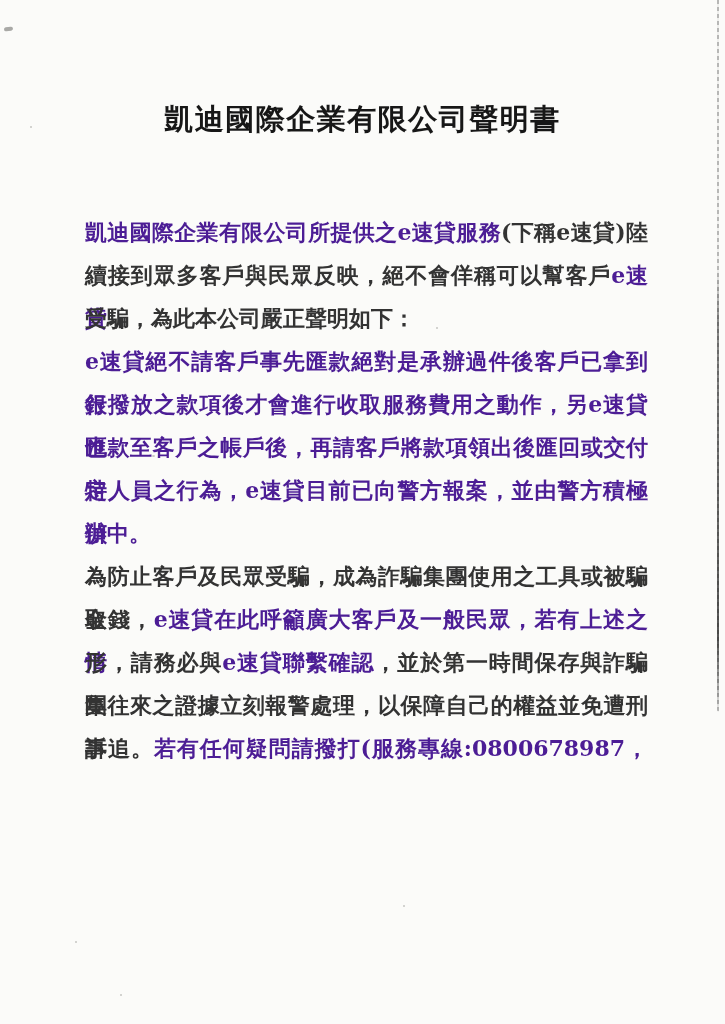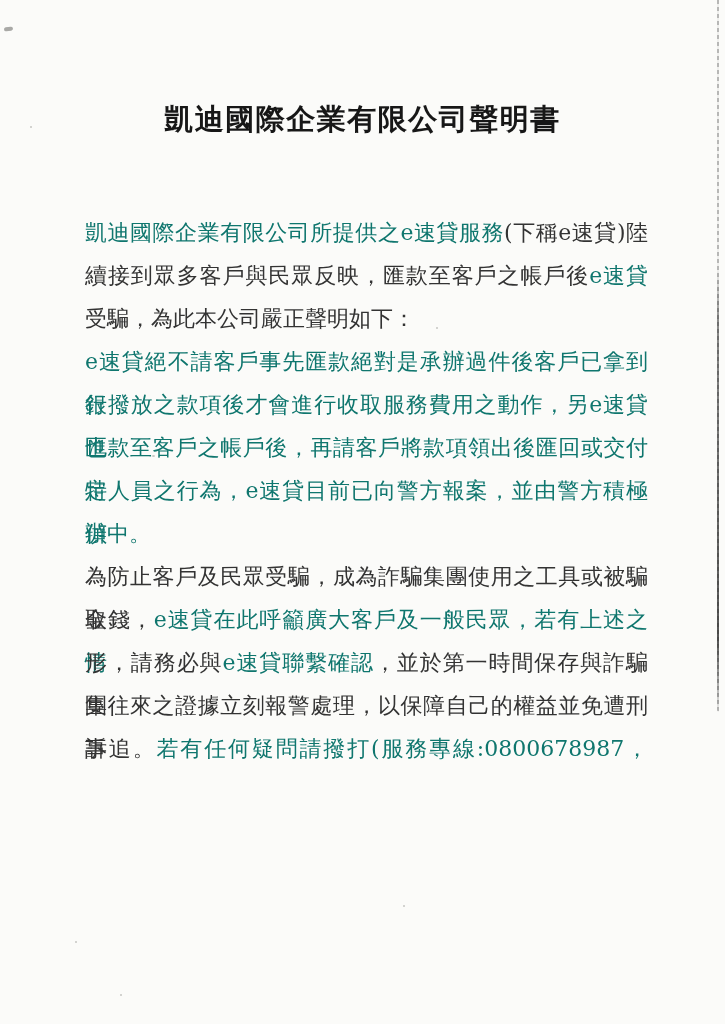--- a/index.html
+++ b/index.html
@@ -16,22 +16,22 @@
     color:#171717;
   }
   .content { position:absolute; left:85px; top:211px; width:563px; }
   .line {
     height:43px; line-height:43px; font-size:22px;
     text-align:justify; text-justify:inter-character;
     color:#222;
   }
   .line.full { text-align-last:justify; }
   .line.short { text-align-last:left; }
-  .seg-b { font-weight:400; color:#0f766e; }
-  .seg-r { font-weight:400; color:#333; }
+  .seg-b { font-weight:700; color:#4c1d95; }
+  .seg-r { font-weight:700; color:#333; }
   
   .edge-line {
     position:absolute; left:717px; top:0; width:2px; height:712px;
     background-image:
       linear-gradient(to bottom,
         rgba(120,120,120,0) 0%, rgba(120,120,120,0) 38%,
         rgba(40,40,40,.5) 45%, rgba(35,35,35,.75) 90%,
         rgba(35,35,35,.25) 97%, rgba(35,35,35,0) 100%),
       repeating-linear-gradient(to bottom,
         rgba(100,100,100,.45) 0px, rgba(100,100,100,.45) 4px,
@@ -59,21 +59,21 @@
   <div class="speck s2"></div>
   <div class="speck s3"></div>
   <div class="speck s4"></div>
   <div class="speck s5"></div>
   <div class="speck s6"></div>
 
   <h1 class="title">凱迪國際企業有限公司聲明書</h1>
 
   <div class="content" id="content">
       <div class="line full"><span class="seg-b">凱迪國際企業有限公司所提供之e速貸服務</span><span class="seg-r">(下稱e速貸)陸</span></div>
-      <div class="line full"><span class="seg-r">續接到眾多客戶與民眾反映，匯款至客戶之帳戶後</span><span class="seg-b">e速貸</span></div>
+      <div class="line full"><span class="seg-r">續接到眾多客戶與民眾反映，絕不會佯稱可以幫客戶</span><span class="seg-b">e速貸</span></div>
       <div class="line short"><span class="seg-r">受騙，為此本公司嚴正聲明如下：</span></div>
       <div class="line full"><span class="seg-b">e速貸絕不請客戶事先匯款絕對是承辦過件後客戶已拿到銀</span></div>
       <div class="line full"><span class="seg-b">行撥放之款項後才會進行收取服務費用之動作，另e速貸也</span></div>
       <div class="line full"><span class="seg-b">匯款至客戶之帳戶後，再請客戶將款項領出後匯回或交付特</span></div>
       <div class="line full"><span class="seg-b">定人員之行為，e速貸目前已向警方報案，並由警方積極偵</span></div>
       <div class="line short"><span class="seg-b">辦中。</span></div>
       <div class="line full"><span class="seg-r">為防止客戶及民眾受騙，成為詐騙集團使用之工具或被騙取</span></div>
       <div class="line full"><span class="seg-r">金錢，</span><span class="seg-b">e速貸在此呼籲廣大客戶及一般民眾，若有上述之情</span></div>
       <div class="line full"><span class="seg-r">形，請務必與</span><span class="seg-b">e速貸聯繫確認</span><span class="seg-r">，並於第一時間保存與詐騙集</span></div>
       <div class="line full"><span class="seg-r">團往來之證據立刻報警處理，以保障自己的權益並免遭刑事</span></div>

